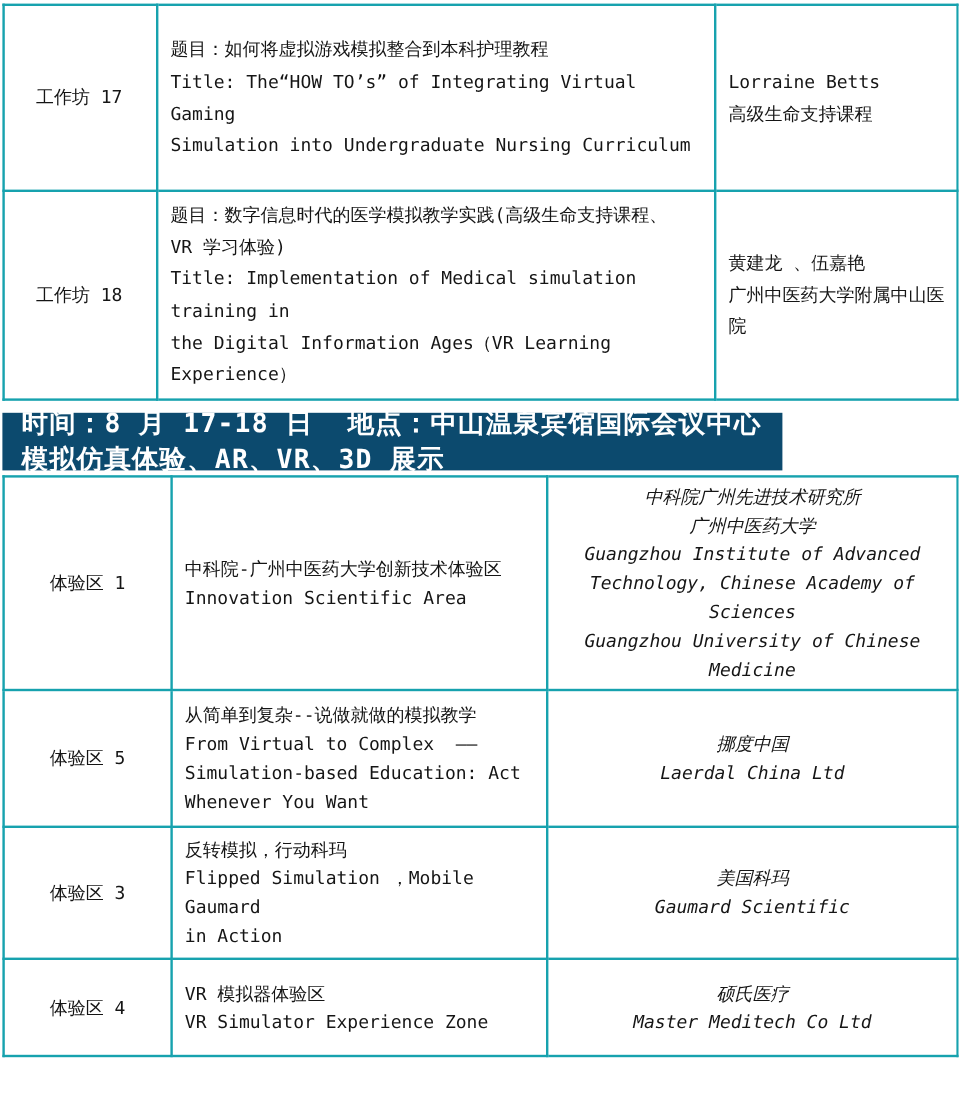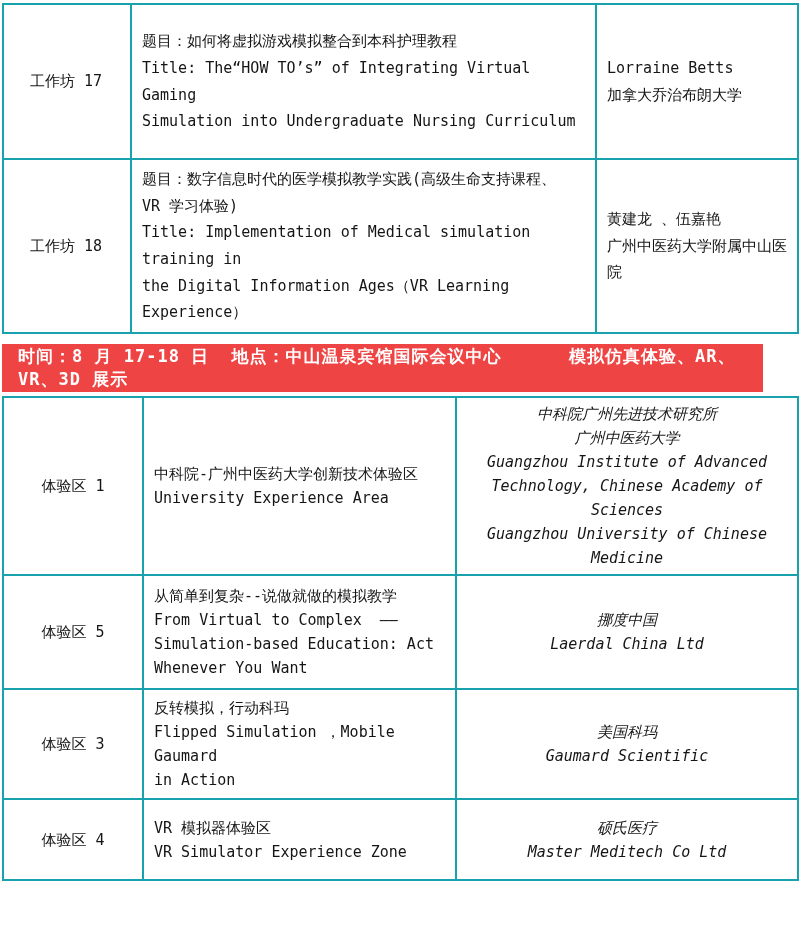--- a/index.html
+++ b/index.html
@@ -47,25 +47,25 @@
   .venn-icon { width:48px; height:46px; display:inline-block; }
   .section-title {
     margin-left:24px;
     font-size:33px;
     font-weight:bold;
     color:#c00000;
     letter-spacing:4px;
   }
   .banner {
     margin:10px 0 0 2px;
-    width:761px; height:48px;
-    background:#ef4444;
+    width:650px; height:48px;
+    background:#0c4a6e;
     color:#ffffff;
     font-weight:bold;
-    font-size:17px;
+    font-size:22px;
     display:flex; align-items:center;
     padding-left:16px;
     white-space:pre-wrap;
     letter-spacing:1px;
   }
 </style>
 </head>
 <body>
 
 <div class="page">
@@ -76,21 +76,21 @@
         <col style="width:465px">
         <col style="width:202px">
       </colgroup>
     <tbody>
       <tr class="r1">
         <td class="session">工作坊  17</td>
         <td class="pre">题目：如何将虚拟游戏模拟整合到本科护理教程
 Title: The“HOW TO’s” of Integrating Virtual Gaming
 Simulation into Undergraduate Nursing Curriculum</td>
         <td class="pre">Lorraine Betts
-加拿大乔治布朗大学</td>
+高级生命支持课程</td>
       </tr>
       <tr class="r2">
         <td class="session">工作坊  18</td>
         <td class="pre">题目：数字信息时代的医学模拟教学实践(高级生命支持课程、
 VR 学习体验)
 Title: Implementation of Medical simulation training in
 the Digital Information Ages（VR Learning Experience）</td>
         <td class="pre">黄建龙 、伍嘉艳
 广州中医药大学附属中山医院</td>
       </tr>
@@ -105,21 +105,21 @@
   <table class="tbl tbl2">
     <colgroup>
         <col style="width:140px">
         <col style="width:313px">
         <col style="width:342px">
       </colgroup>
     <tbody>
       <tr class="r1">
         <td class="zone">体验区 1</td>
         <td class="pre">中科院-广州中医药大学创新技术体验区
-University Experience Area</td>
+Innovation Scientific Area</td>
         <td class="pre org">中科院广州先进技术研究所
 广州中医药大学
 Guangzhou Institute of Advanced
 Technology, Chinese Academy of Sciences
 Guangzhou University of Chinese Medicine</td>
       </tr>
       <tr class="r2">
         <td class="zone">体验区 5</td>
         <td class="pre">从简单到复杂--说做就做的模拟教学
 From Virtual to Complex  ——

